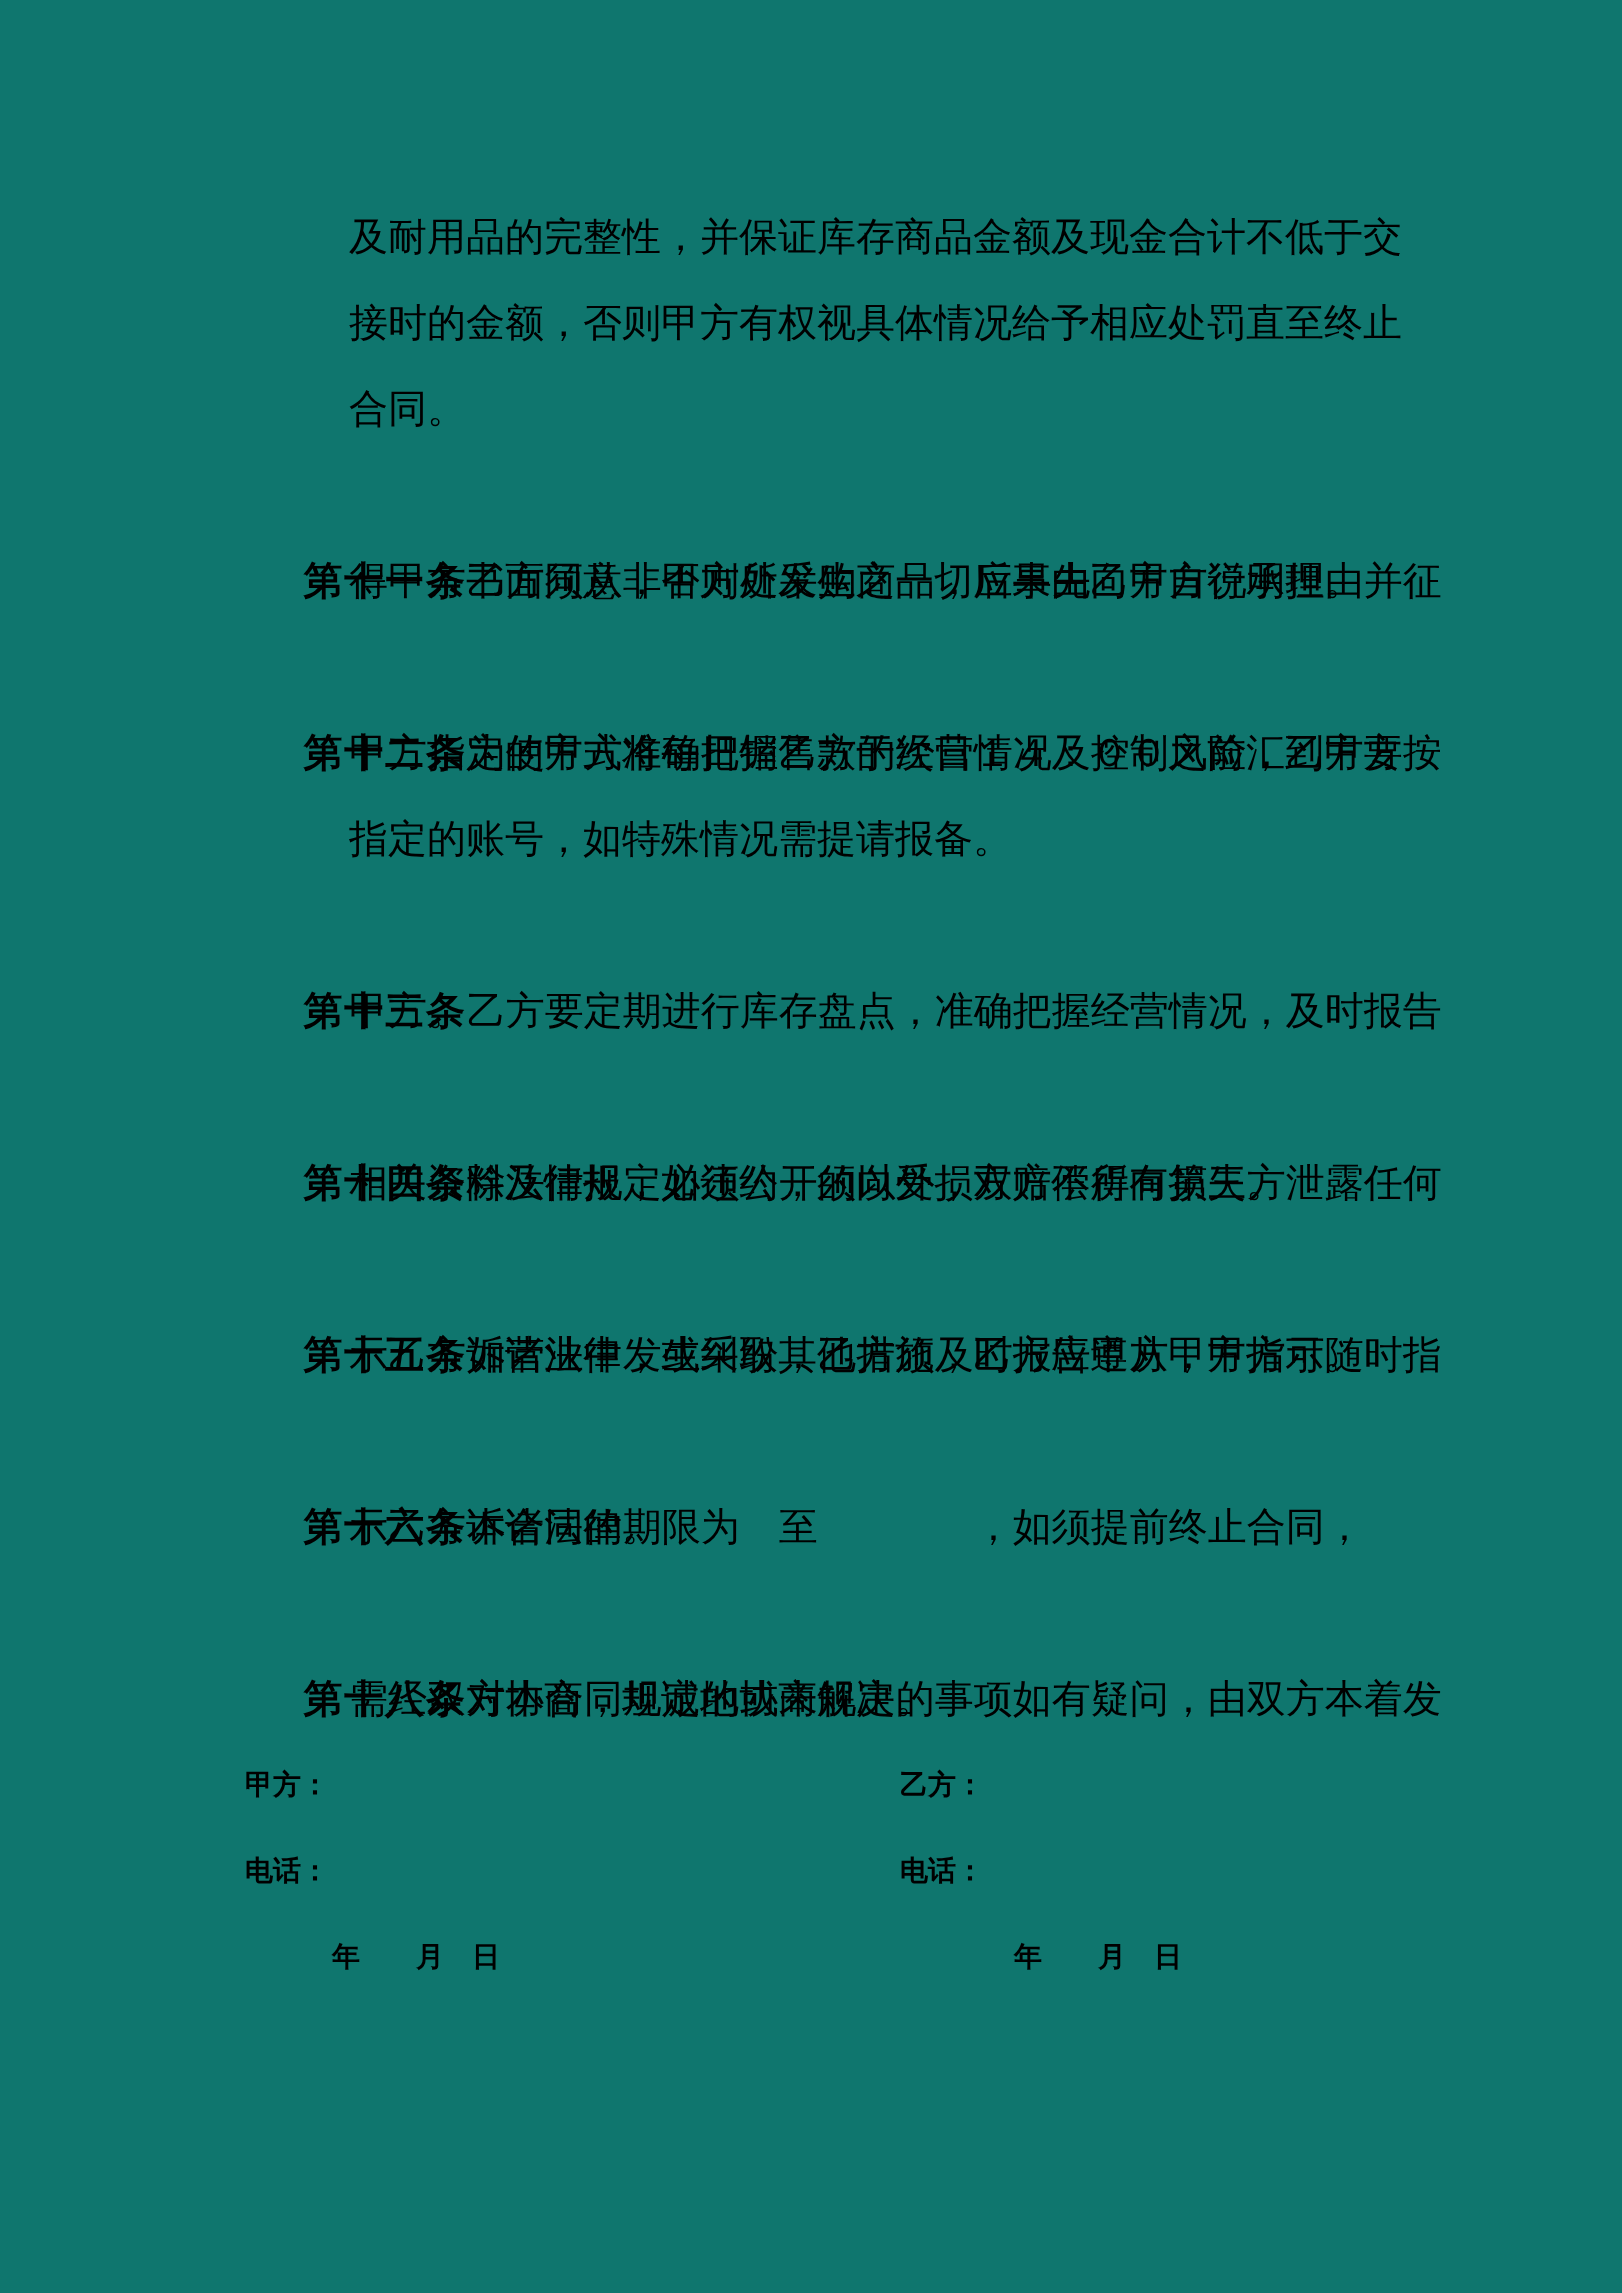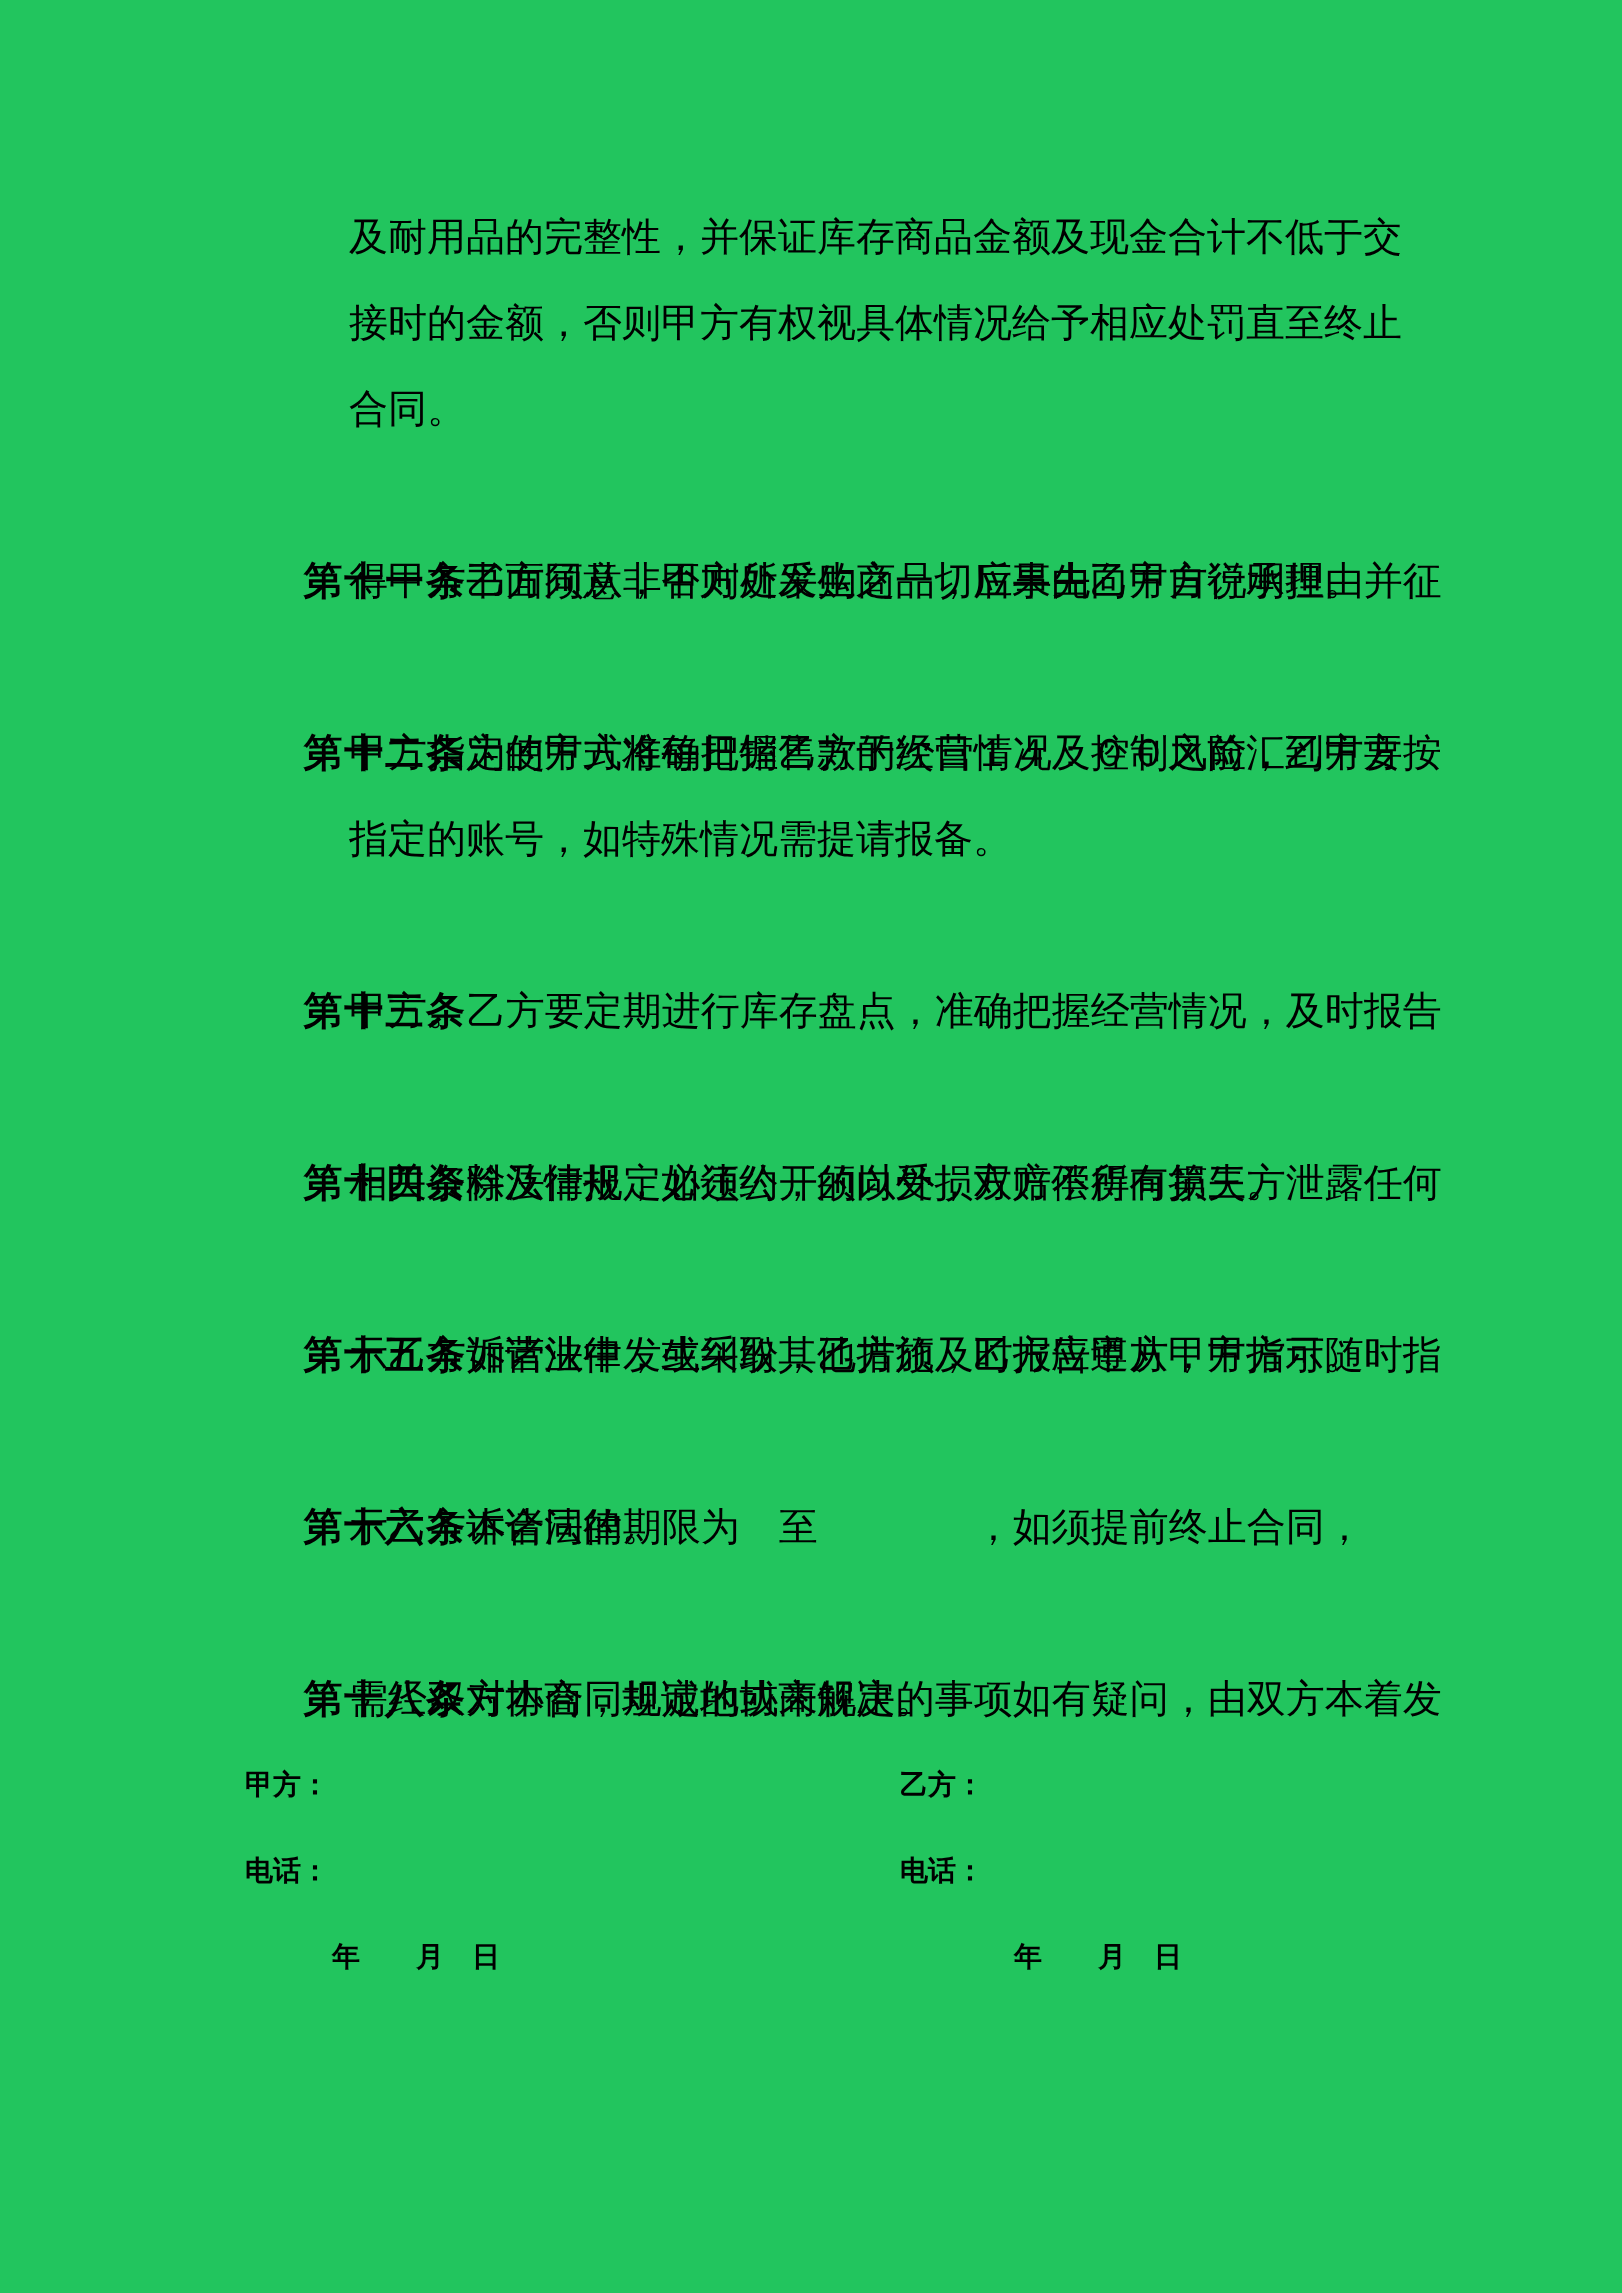--- a/index.html
+++ b/index.html
@@ -2,21 +2,21 @@
 <html style="font-size:14.5px"><head>
 <meta charset="utf-8">
 <style>
   * { margin: 0; padding: 0; box-sizing: border-box; }
   html, body { background: #e8e8e8; }
   body { font-family: "Liberation Serif", "DejaVu Serif", serif; }
   .page {
     position: relative;
     width: 1623px;
     height: 2294px;
-    background: #22c55e;
+    background: #0f766e;
     color: #000000;
     overflow: hidden;
   }
   .doc {
     position: absolute;
     top: 194px;
     left: 0;
     width: 1623px;
   }
   .line {

